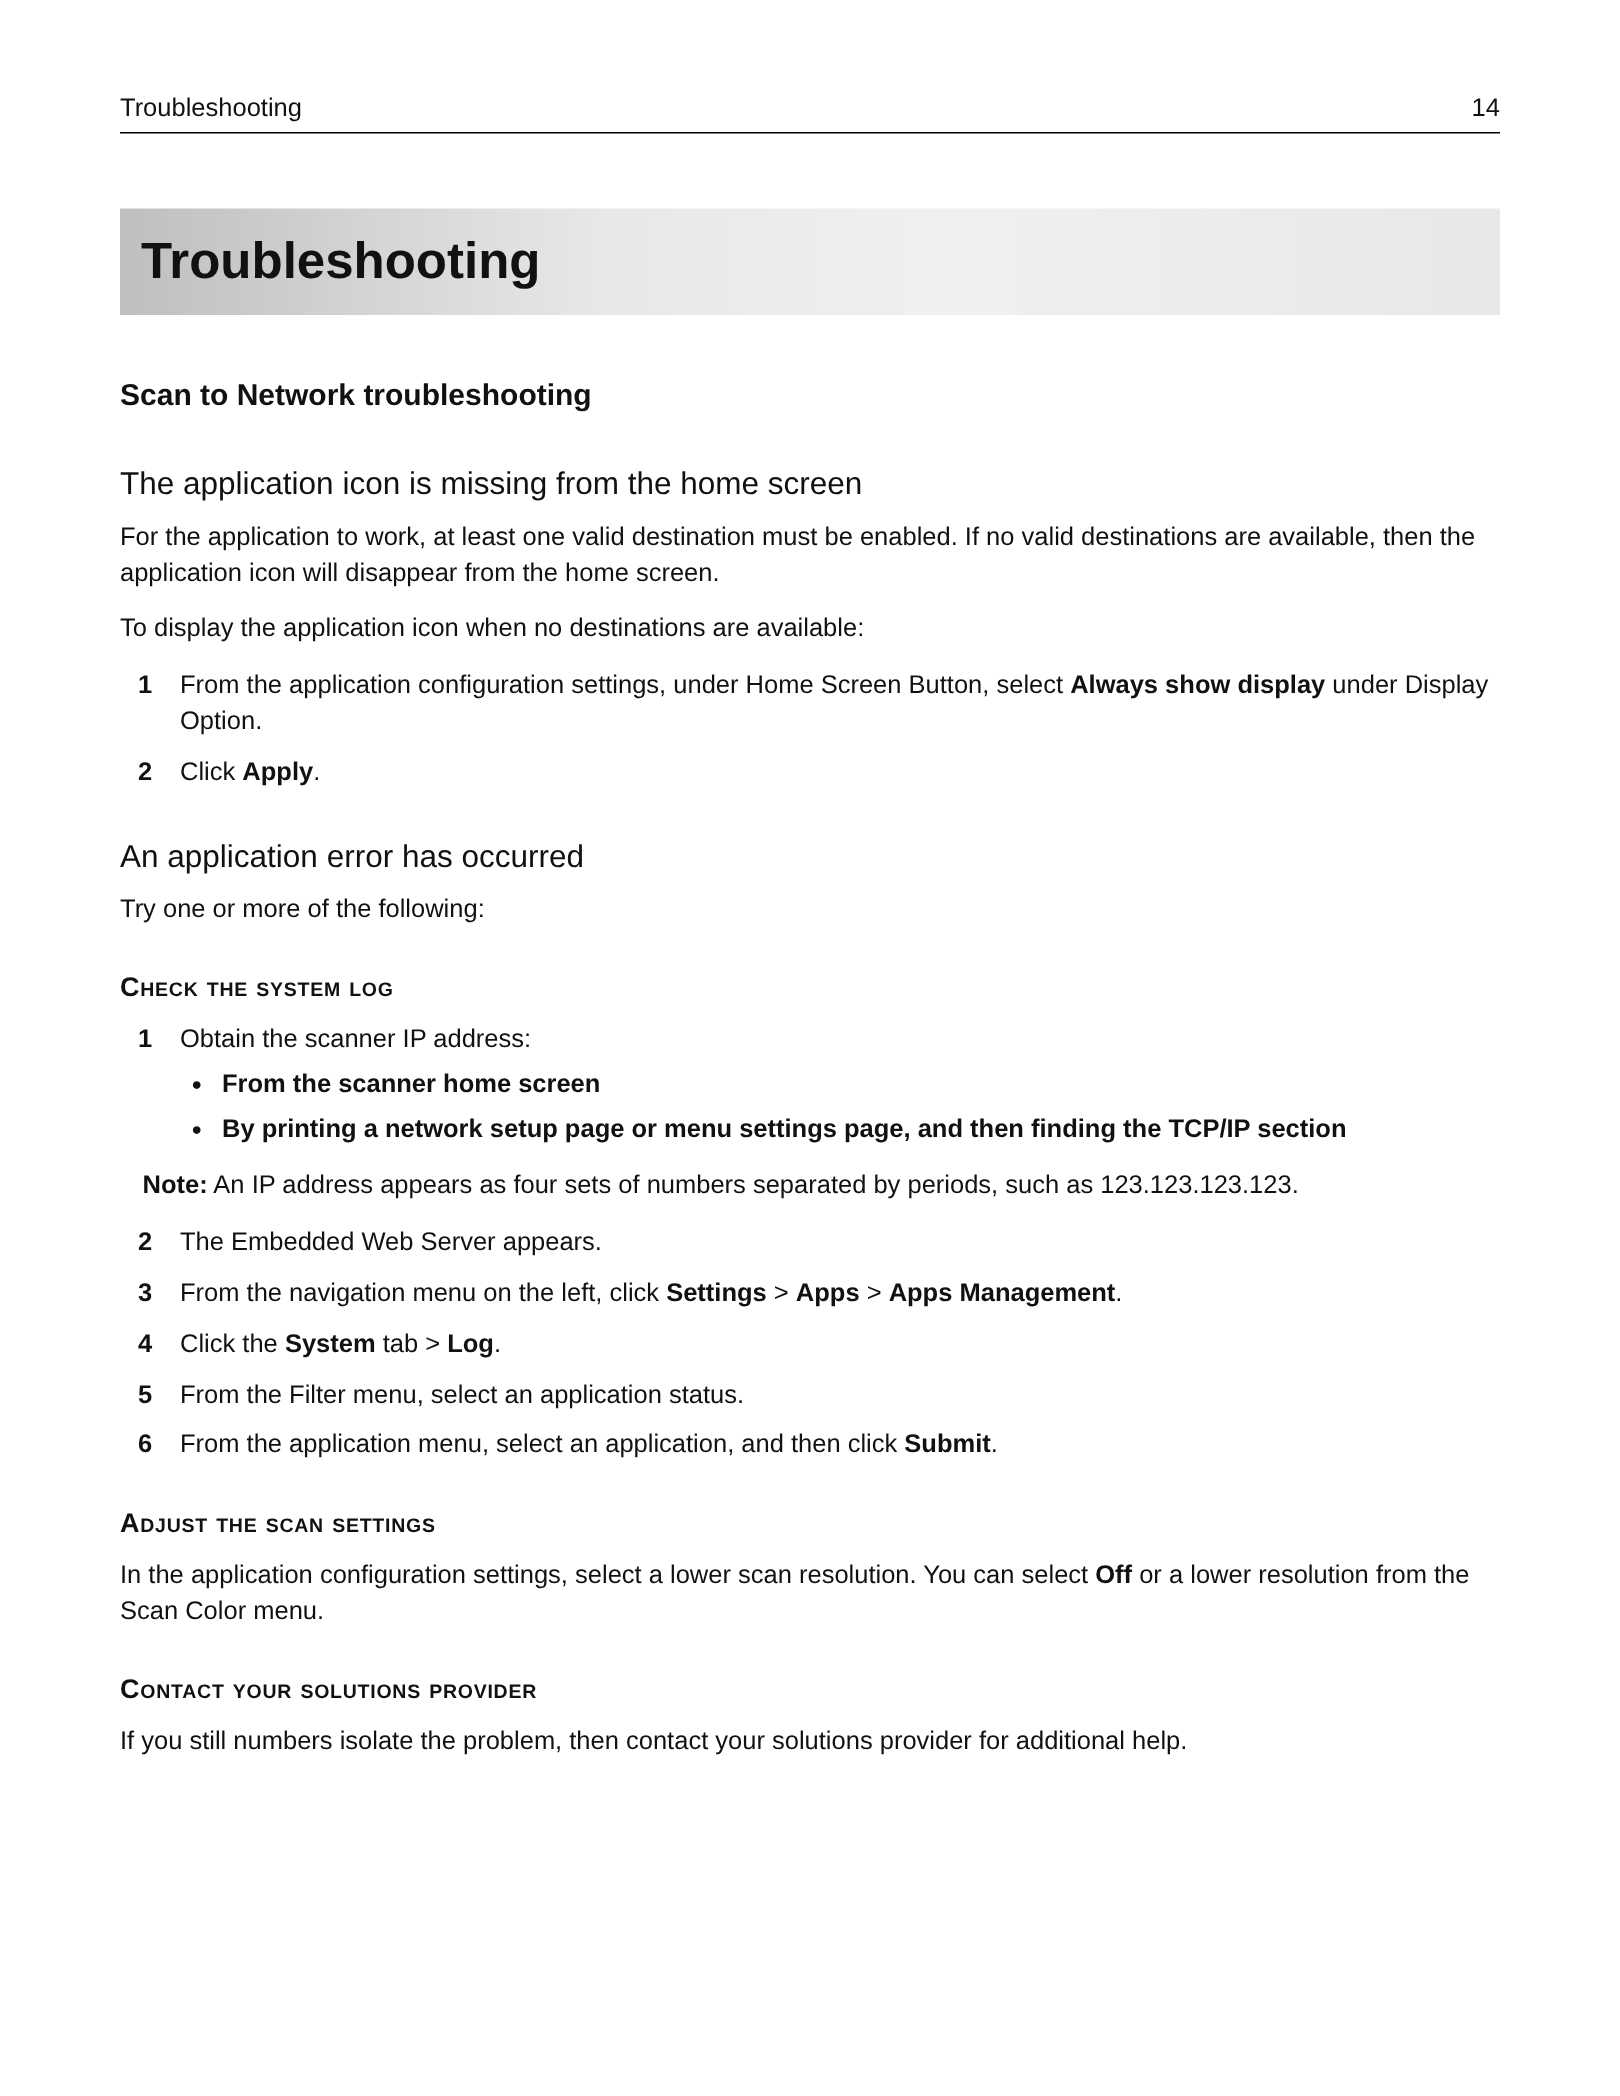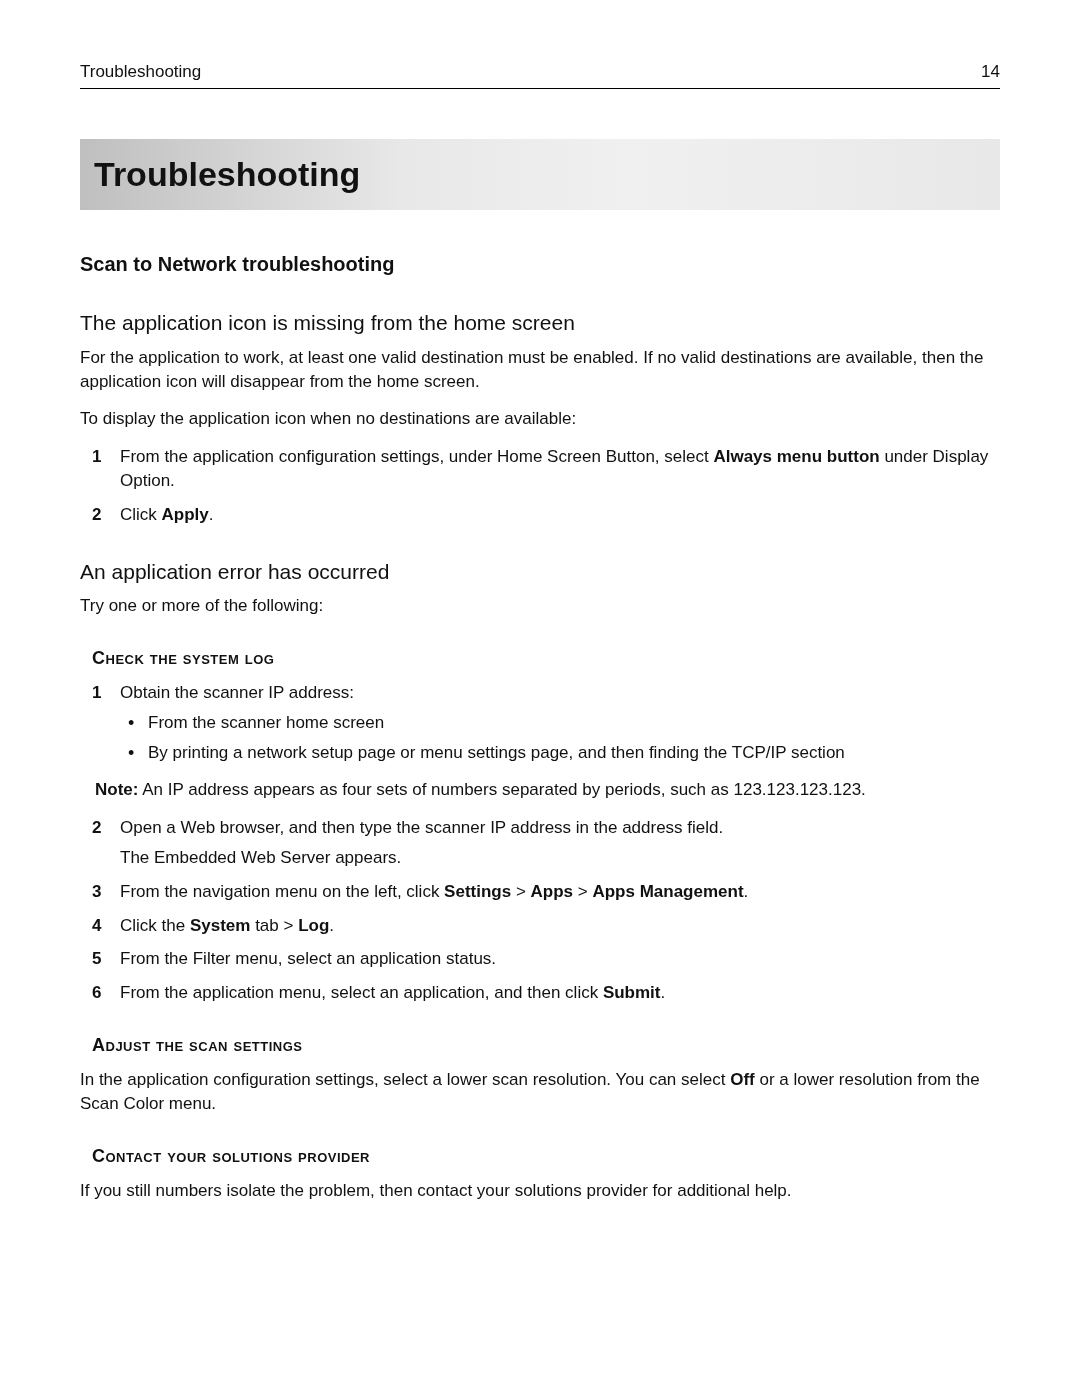--- a/index.html
+++ b/index.html
@@ -33,21 +33,21 @@
   h3.subsection {
     font-size: 21px;
     font-weight: 400;
     margin: 30px 0 8px 0;
   }
   h4.small-caps {
     font-variant: small-caps;
     font-size: 18px;
     font-weight: 700;
     letter-spacing: 0.5px;
-    margin: 28px 0 10px 12px;
+    margin: 28px 0 10px 0;
   }
   p { margin: 6px 0 14px 0; }
   .indent1 { }
   ol.num {
     list-style: none;
     padding: 0;
     margin: 6px 0 14px 0;
   }
   ol.num > li {
     position: relative;
@@ -71,21 +71,21 @@
     margin: 6px 0;
   }
   ul.bullets > li::before {
     content: "•";
     position: absolute;
     left: 8px;
     top: 0;
     font-size: 18px;
   }
   .nested-ol { margin-left: 24px; }
-  .nested-ul { margin-left: 12px; }
+  .nested-ul { margin-left: 12px; font-weight: bold; }
   .note-line { margin-left: 15px; }
   .bold { font-weight: 700; }
 </style>
 </head>
 <body>
 
 <div class="header-bar">
   <span>Troubleshooting</span>
   <span>14</span>
 </div>
@@ -94,21 +94,21 @@
 
 <h2 class="section">Scan to Network troubleshooting</h2>
 
 <h3 class="subsection">The application icon is missing from the home screen</h3>
 <p>For the application to work, at least one valid destination must be enabled. If no valid destinations are available, then the application icon will disappear from the home screen.</p>
 <p>To display the application icon when no destinations are available:</p>
 
 <ol class="num">
   <li>
     <span class="marker">1</span>
-    <span>From the application configuration settings, under Home Screen Button, select </span><span class="bold">Always menu button</span><span> under Display Option.</span>
+    <span>From the application configuration settings, under Home Screen Button, select </span><span class="bold">Always show display</span><span> under Display Option.</span>
   </li>
   <li>
     <span class="marker">2</span>
     <span>Click </span><span class="bold">Apply</span><span>.</span>
   </li>
 </ol>
 
 <h3 class="subsection">An application error has occurred</h3>
 <p>Try one or more of the following:</p>
 
@@ -125,21 +125,20 @@
   </li>
 </ol>
 
 <p class="note-line">
   <span class="bold">Note:</span><span> An IP address appears as four sets of numbers separated by periods, such as 123.123.123.123.</span>
 </p>
 
 <ol class="num nested-ol">
   <li>
     <span class="marker">2</span>
-    <span>Open a Web browser, and then type the scanner IP address in the address field.</span>
     <div style="margin-top:6px;">The Embedded Web Server appears.</div>
   </li>
   <li>
     <span class="marker">3</span>
     <span>From the navigation menu on the left, click </span><span class="bold">Settings</span><span> &gt; </span><span class="bold">Apps</span><span> &gt; </span><span class="bold">Apps Management</span><span>.</span>
   </li>
   <li>
     <span class="marker">4</span>
     <span>Click the </span><span class="bold">System</span><span> tab &gt; </span><span class="bold">Log</span><span>.</span>
   </li>

